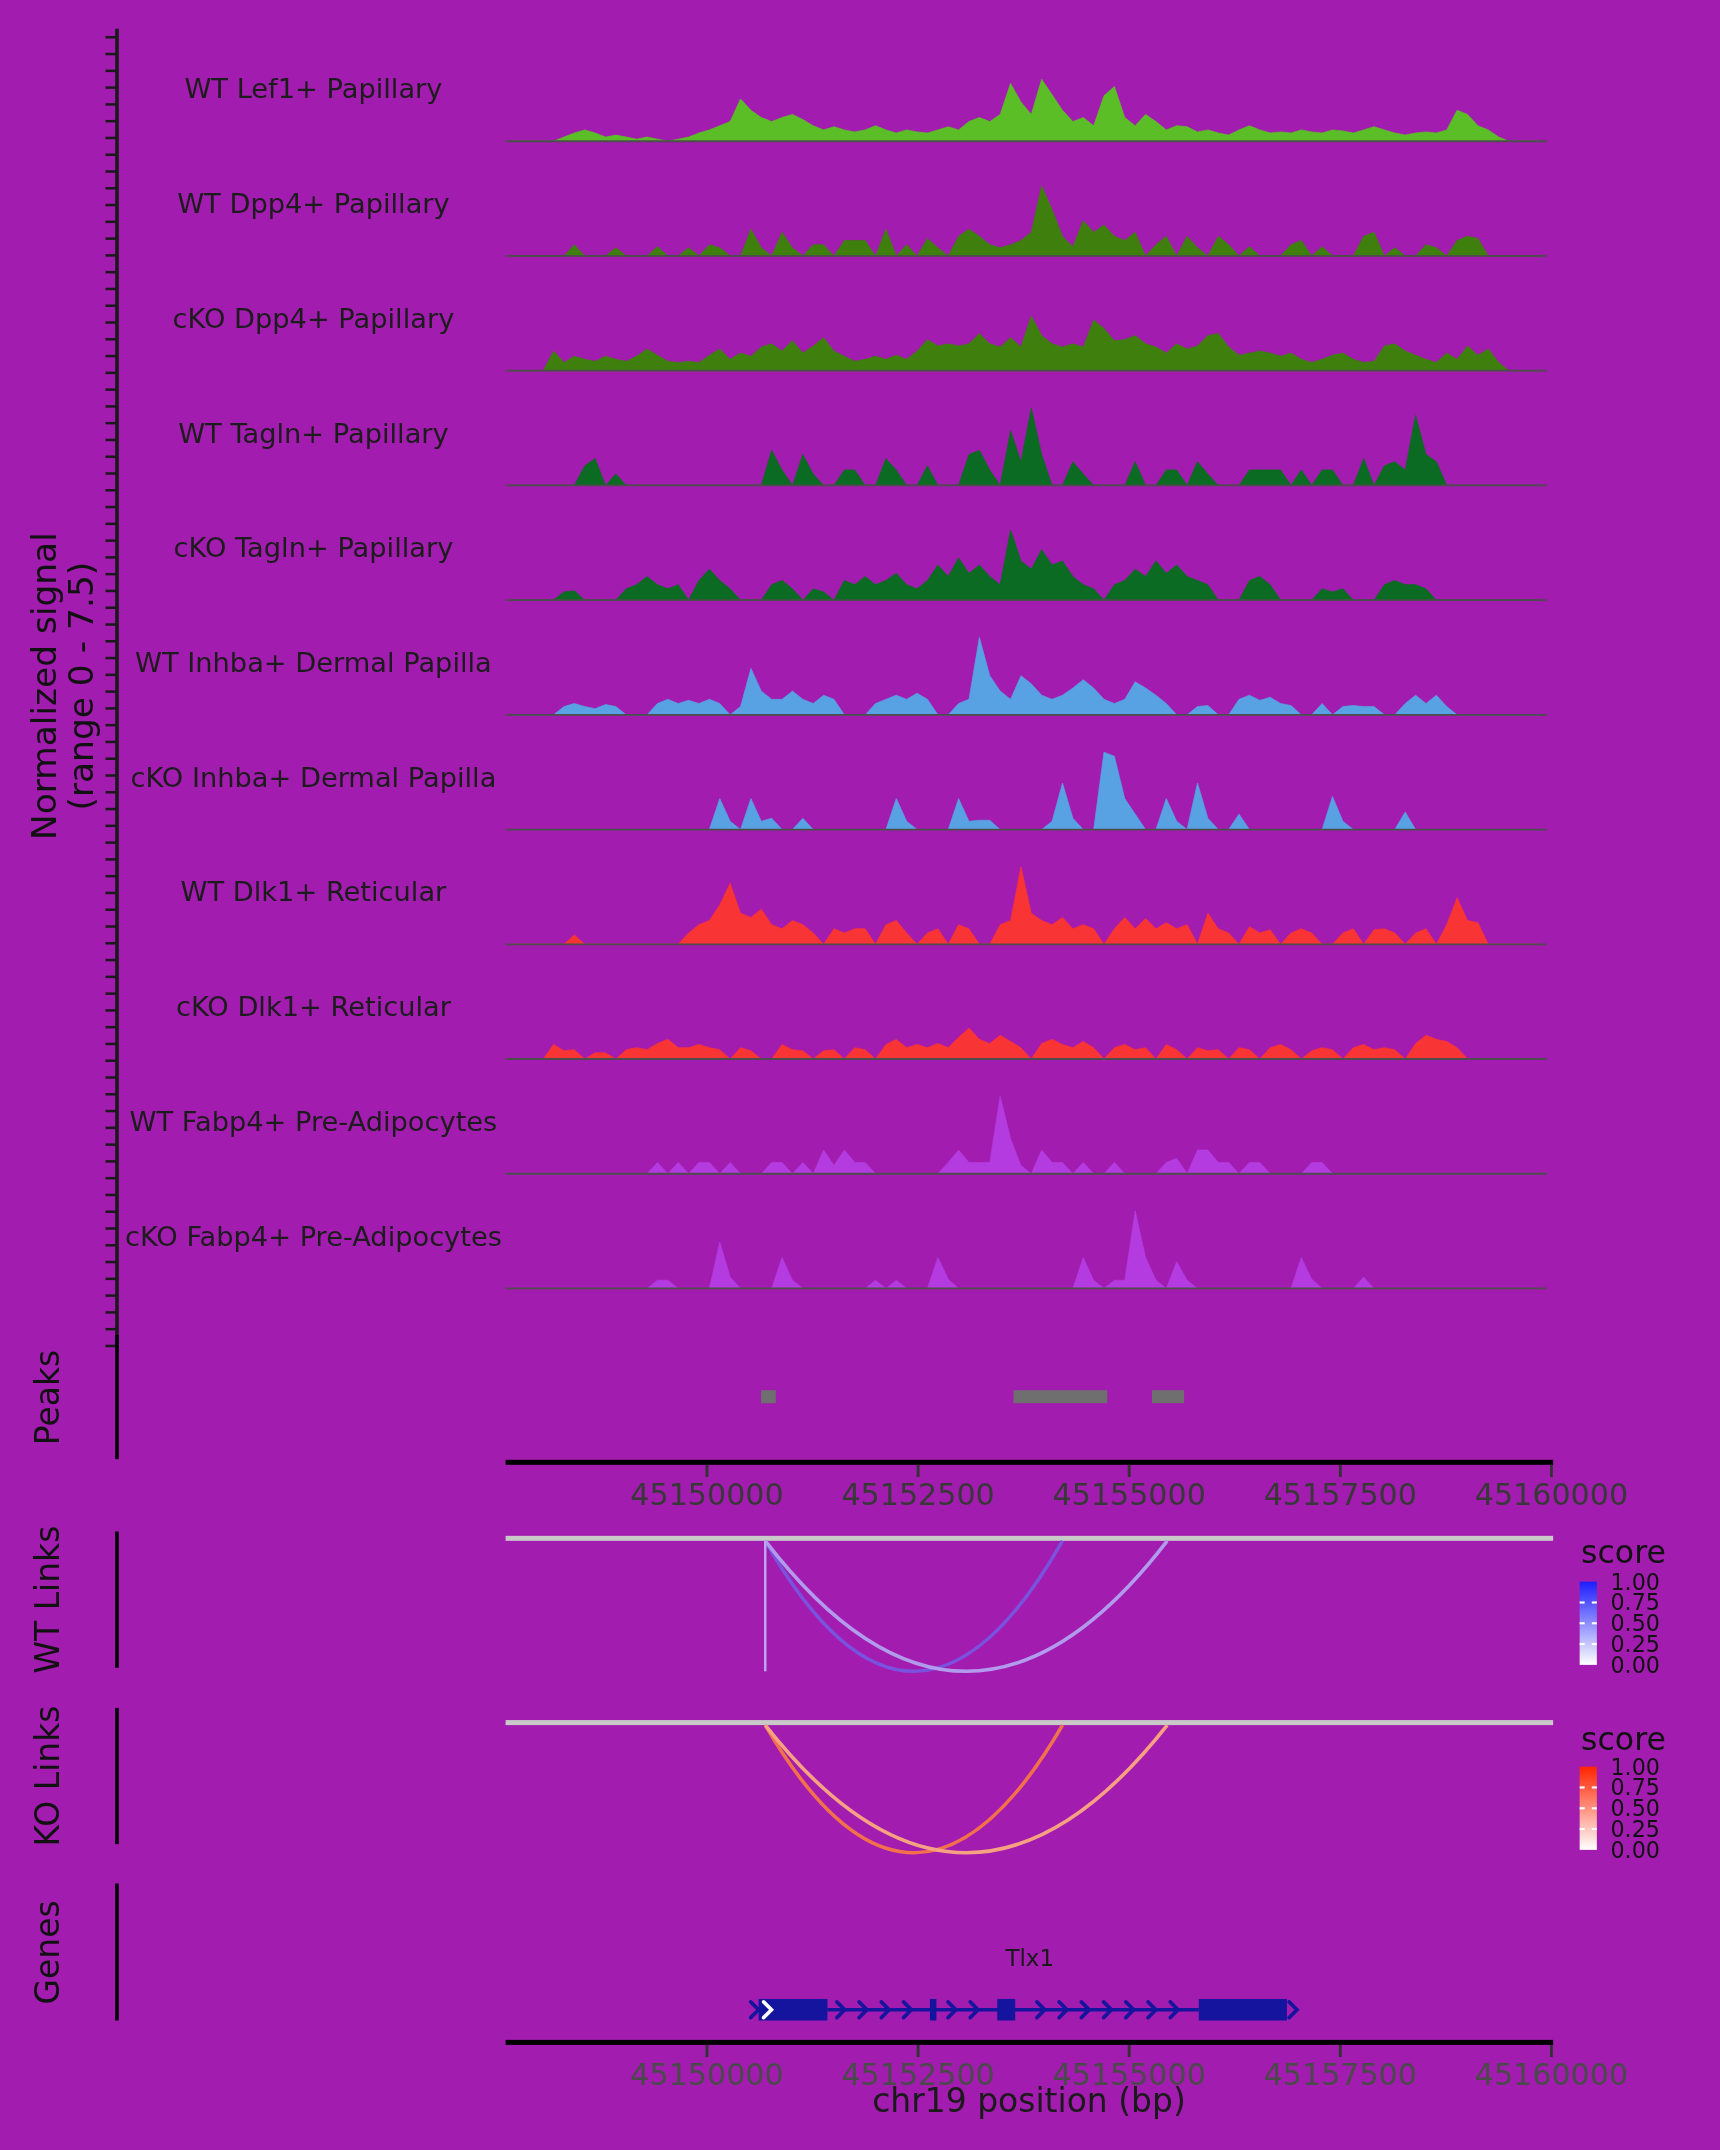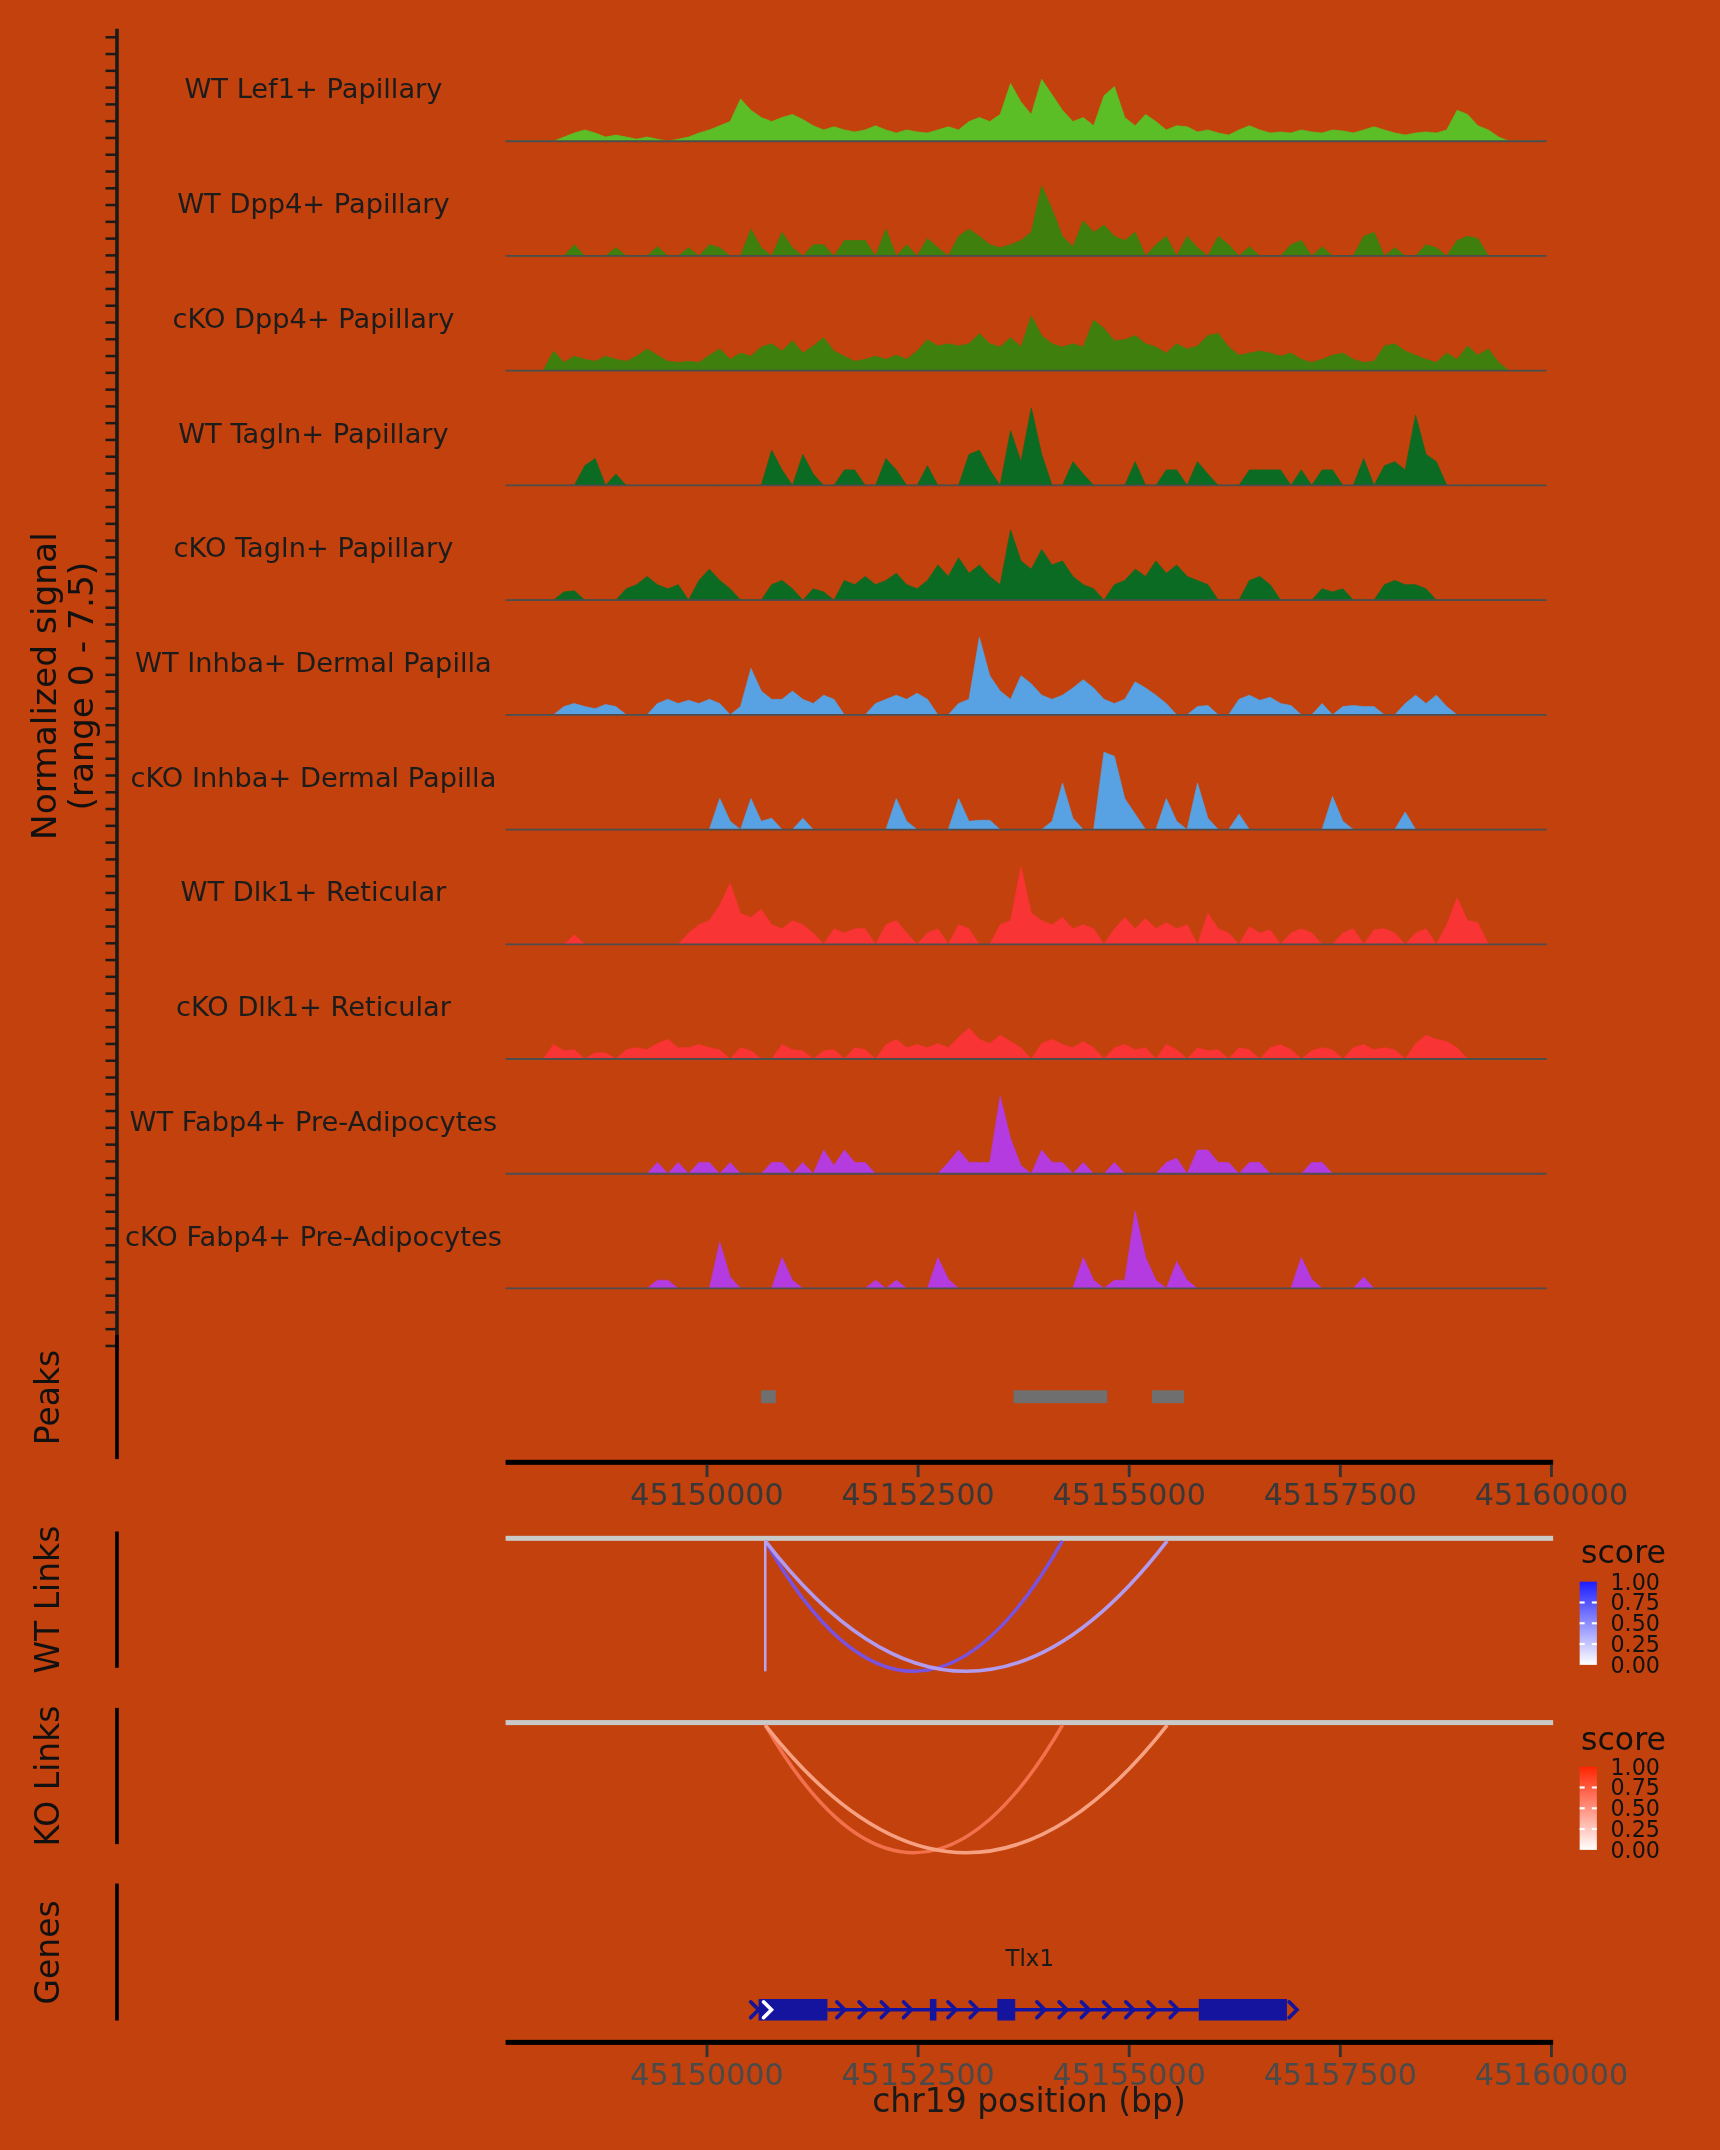--- a/index.html
+++ b/index.html
@@ -1,16 +1,16 @@
 <!DOCTYPE html>
 <html style="font-size:11.5px"><head>
 <meta charset="utf-8">
 <style>
   html,body{margin:0;padding:0;background:#ffffff;}
-  .canvas{position:relative;width:1721px;height:2151px;background:#c2410c;font-family:"DejaVu Sans",sans-serif;overflow:hidden;}
+  .canvas{position:relative;width:1721px;height:2151px;background:#a21caf;font-family:"DejaVu Sans",sans-serif;overflow:hidden;}
   svg text{font-family:"DejaVu Sans","Liberation Sans",sans-serif;}
   .ylab{font-size:48px;fill:#111111;}
   .sidelab{font-size:46px;fill:#111111;}
   .legtitle{font-size:44px;fill:#111111;}
   .axistitle{font-size:46px;fill:#1a1a1a;}
   .genename{font-size:32px;fill:#1a1a1a;}
 </style>
 </head>
 <body>
 

